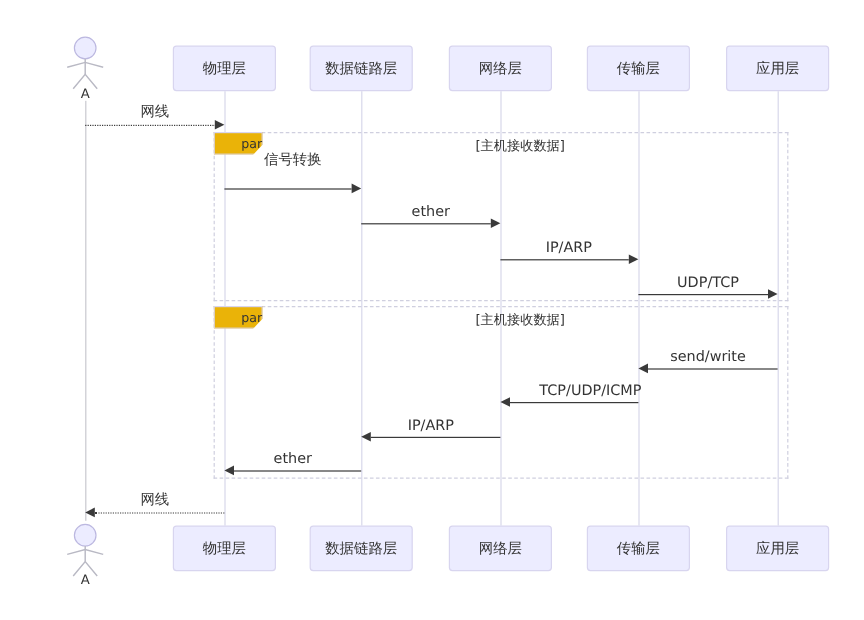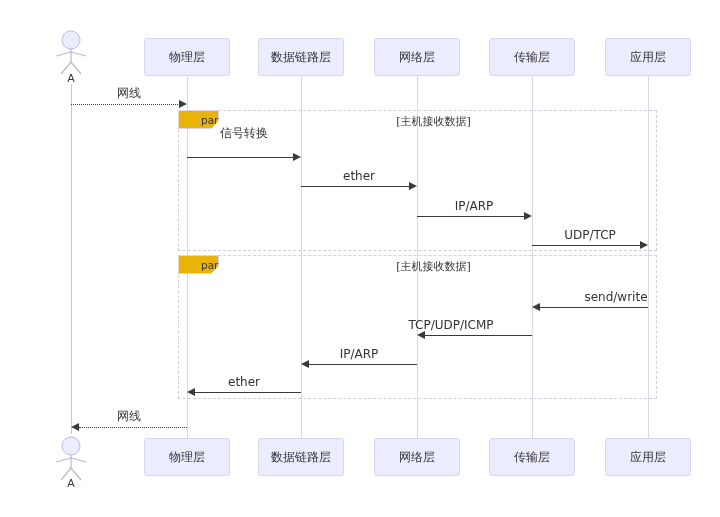--- a/index.html
+++ b/index.html
@@ -156,25 +156,25 @@
   <div class="arrowhead right" style="left:409px; top:182px;"></div>
 
   <div class="msg-label" style="left:474px; top:200px;">IP/ARP</div>
   <div class="msg-line" style="left:417px; top:216px; width:107px;"></div>
   <div class="arrowhead right" style="left:524px; top:212px;"></div>
 
   <div class="msg-label" style="left:590px; top:229px;">UDP/TCP</div>
   <div class="msg-line" style="left:532px; top:245px; width:108px;"></div>
   <div class="arrowhead right" style="left:640px; top:241px;"></div>
 
-  <div class="msg-label" style="left:590px; top:291px;margin-left:26px;">send/write</div>
+  <div class="msg-label" style="left:590px; top:291px;">send/write</div>
   <div class="msg-line" style="left:540px; top:307px; width:108px;"></div>
   <div class="arrowhead left" style="left:532px; top:303px;"></div>
 
-  <div class="msg-label" style="left:451px; top:319px;">TCP/UDP/ICMP</div>
+  <div class="msg-label" style="left:492px; top:319px;">TCP/UDP/ICMP</div>
   <div class="msg-line" style="left:425px; top:335px; width:107px;"></div>
   <div class="arrowhead left" style="left:417px; top:331px;"></div>
 
   <div class="msg-label" style="left:359px; top:348px;">IP/ARP</div>
   <div class="msg-line" style="left:309px; top:364px; width:108px;"></div>
   <div class="arrowhead left" style="left:301px; top:360px;"></div>
 
   <div class="msg-label" style="left:244px; top:376px;">ether</div>
   <div class="msg-line" style="left:195px; top:392px; width:106px;"></div>
   <div class="arrowhead left" style="left:187px; top:388px;"></div>

